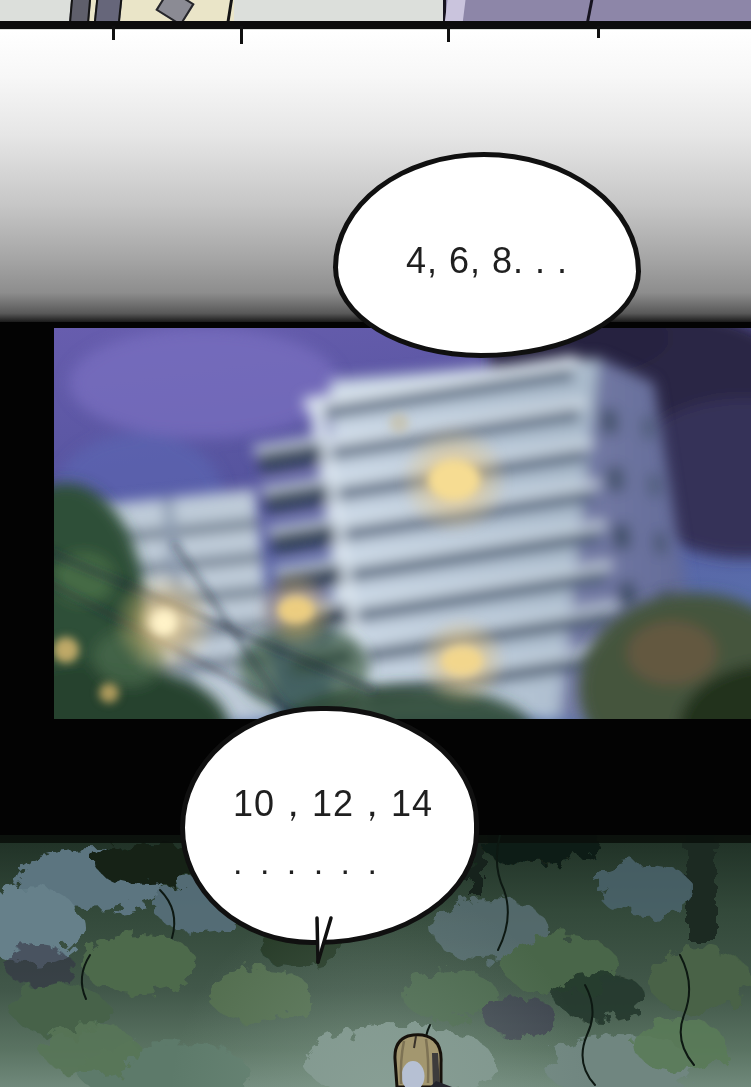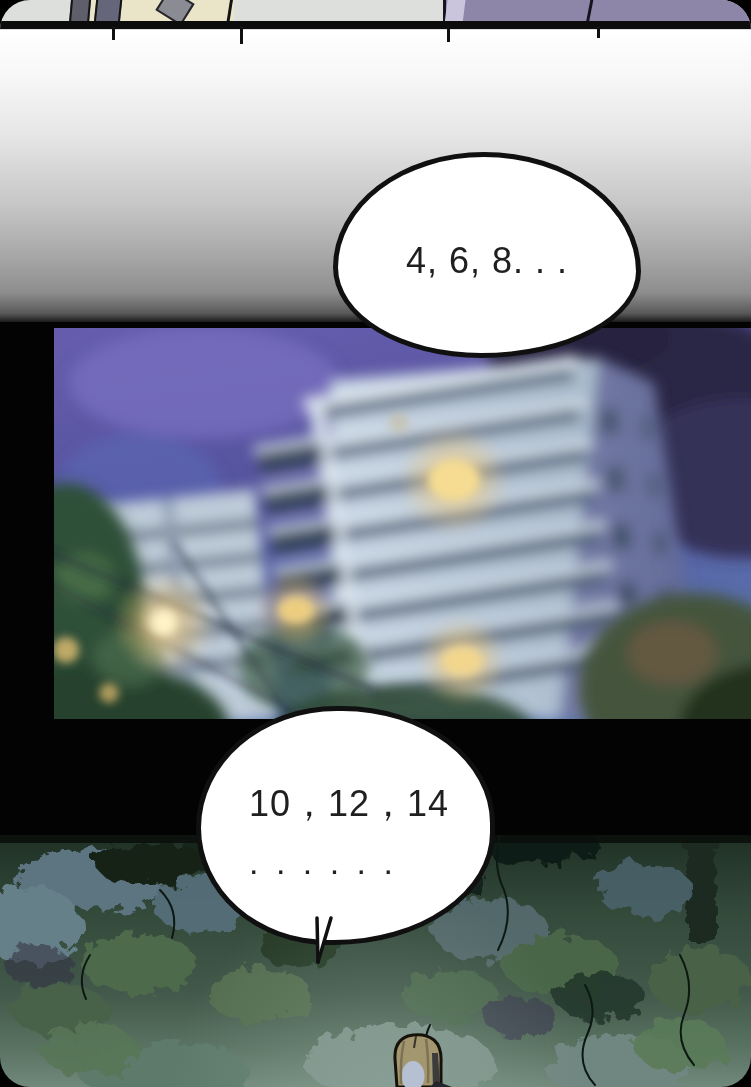--- a/index.html
+++ b/index.html
@@ -1,17 +1,17 @@
 <!DOCTYPE html>
 <html><head>
 <meta charset="utf-8">
 <style>
   html,body{margin:0;padding:0;background:#000;}
   .page{position:relative;width:751px;height:1087px;overflow:hidden;background:#030303;
-        font-family:"Liberation Sans","DejaVu Sans",sans-serif;border-radius:30px;}
+        font-family:"Liberation Sans","DejaVu Sans",sans-serif;}
   .abs{position:absolute;}
 
   
   .prev-strip{left:0;top:0;width:751px;height:30px;background:#dcdfdb;z-index:8;}
   .ps-cream{left:76px;top:0;width:158px;height:23px;background:#eae5c8;}
   .ps-band1{left:70px;top:0;width:16px;height:23px;background:#5f5f6b;border-left:2px solid #141414;border-right:2px solid #141414;transform:skewX(-5deg);}
   .ps-band2{left:95px;top:0;width:22px;height:23px;background:#66667a;border-left:2px solid #141414;border-right:2px solid #141414;transform:skewX(-6deg);}
   .ps-diag{left:160px;top:-6px;width:26px;height:22px;background:#8b8b94;border:2px solid #26262a;transform:rotate(32deg);}
   .ps-outline{left:228px;top:0;width:3px;height:25px;background:#141414;transform:skewX(-9deg);}
   .ps-purple{left:443px;top:0;width:308px;height:24px;background:#8d86a8;border-left:3px solid #17141f;}
@@ -33,21 +33,21 @@
   
   .forest-panel{left:0;top:835px;width:751px;height:252px;z-index:5;overflow:hidden;
     background:linear-gradient(180deg,#1f3025 0%,#33493a 30%,#42584a 62%,#5a7362 85%,#70897b 100%);}
 
   
   .bubble{position:absolute;background:#fff;border:5px solid #101010;z-index:20;
     display:flex;flex-direction:column;justify-content:center;color:#1f1f1f;}
   .bubble1{left:333px;top:152px;width:298px;height:196px;align-items:center;
     border-radius:49% 51% 52% 48% / 56% 58% 42% 44%;}
   .bubble1 .txt{font-size:36px;letter-spacing:1px;padding-top:12px;}
-  .bubble2{left:196px;top:706px;width:289px;height:229px;align-items:flex-start;
+  .bubble2{left:180px;top:706px;width:289px;height:229px;align-items:flex-start;
     border-radius:48% 52% 55% 45% / 52% 50% 48% 50%;padding-left:0;}
   .bubble2 .line1{font-size:36px;letter-spacing:1px;margin:10px 0 0 48px;}
   .bubble2 .line2{font-size:34px;letter-spacing:4px;margin:14px 0 0 48px;}
   .tail-svg{position:absolute;left:308px;top:916px;z-index:21;overflow:visible;}
 </style>
 </head>
 <body>
 
 <div class="page">
 

